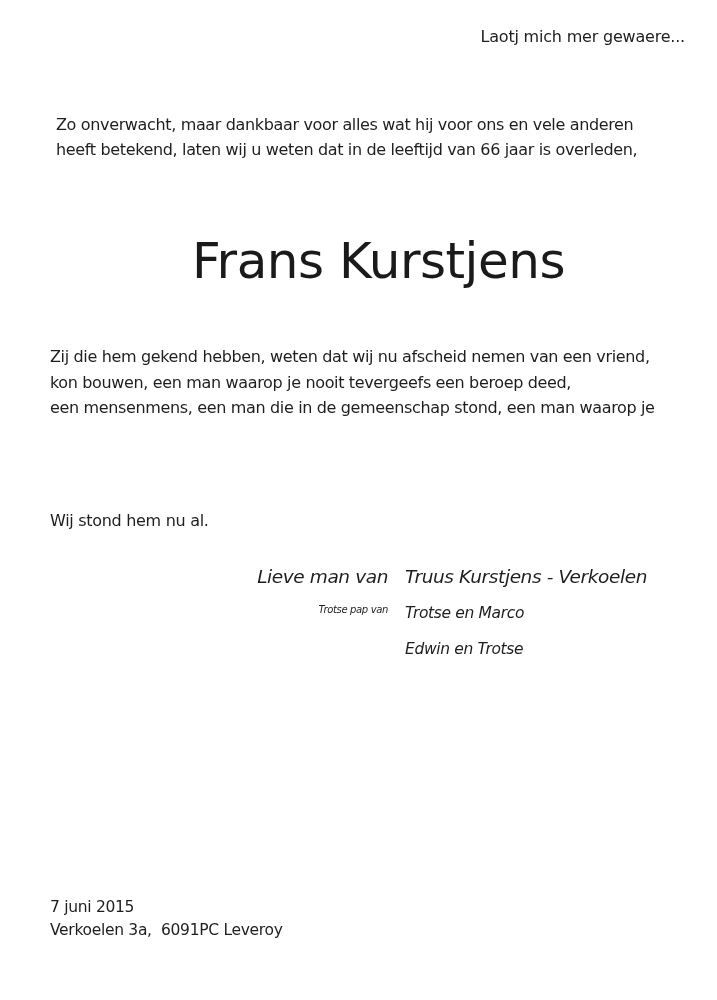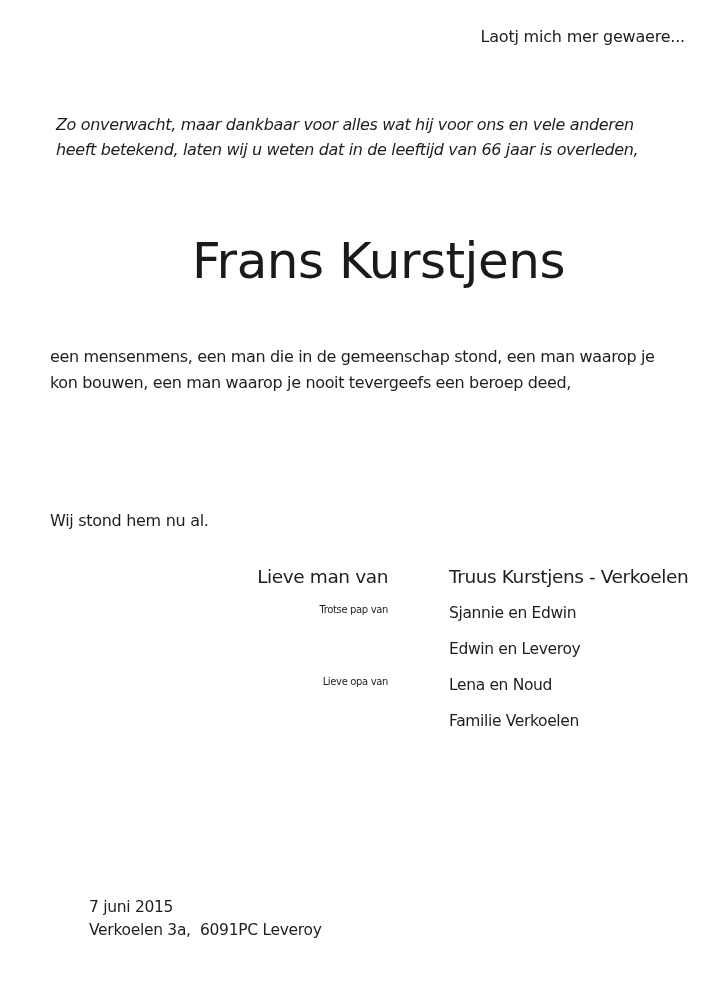--- a/index.html
+++ b/index.html
@@ -22,21 +22,21 @@
       font-size: 16px;
       letter-spacing: -0.2px;
     }
     .intro {
       left: 56px;
       top: 112px;
       font-size: 16px;
       line-height: 25px;
       letter-spacing: -0.35px;
     }
-    .intro div { white-space: nowrap; font-style: italic; }
+    .intro div { white-space: nowrap; }
     .name {
       left: 0;
       width: 717px;
       top: 232px;
       text-align: center;
       font-size: 50px;
       letter-spacing: -0.5px;
       color: #1a1a1a;
       padding-left: 20px;
     }
@@ -51,95 +51,88 @@
     .closing {
       left: 50px;
       top: 511px;
       font-size: 16px;
       letter-spacing: -0.3px;
     }
     .relations {
       left: 0;
       top: 564px;
       width: 717px;
+      font-style: italic;
     }
     .rel-row {
       position: relative;
       height: 36px;
     }
     .rel-label {
       position: absolute;
       right: 329px;
       white-space: nowrap;
       font-size: 10px;
       letter-spacing: -0.35px;
       top: 4px;
     }
     .rel-value {
       position: absolute;
       left: 405px;
       white-space: nowrap;
       font-size: 15.5px;
       letter-spacing: -0.35px;
       top: 4px;
-      margin-left: 44px;
     }
     .rel-row.primary .rel-label,
     .rel-row.primary .rel-value {
       font-size: 18.5px;
       top: 2px;
       letter-spacing: -0.4px;
     }
     .footer {
       left: 50px;
       top: 896px;
       font-size: 15.5px;
       line-height: 23px;
       letter-spacing: -0.3px;
     }
-    .footer div { white-space: pre; margin-left: 39px; }
+    .footer div { white-space: pre; }
   </style>
 </head>
 <body>
 
 <div class="abs motto">Laotj mich mer gewaere...</div>
 
 <div class="abs intro">
   <div>Zo onverwacht, maar dankbaar voor alles wat hij voor ons en vele anderen</div>
   <div>heeft betekend, laten wij u weten dat in de leeftijd van 66 jaar is overleden,</div>
 </div>
 
 <div class="abs name">Frans Kurstjens</div>
 
 <div class="abs body-text">
+  <div>Zij die hem gekend hebben, weten dat wij nu afscheid nemen van een vriend,</div>
+  <div>kon bouwen, een man waarop je nooit tevergeefs een beroep deed,</div>
   <div>een mensenmens, een man die in de gemeenschap stond, een man waarop je</div>
-  <div>kon bouwen, een man waarop je nooit tevergeefs een beroep deed,</div>
 </div>
 
 <div class="abs closing">Wij stond hem nu al.</div>
 
 <div class="abs relations">
   <div class="rel-row primary">
     <span class="rel-label">Lieve man van</span>
     <span class="rel-value">Truus Kurstjens - Verkoelen</span>
   </div>
   <div class="rel-row">
     <span class="rel-label">Trotse pap van</span>
-    <span class="rel-value">Sjannie en Edwin</span>
+    <span class="rel-value">Trotse en Marco</span>
   </div>
   <div class="rel-row">
     <span class="rel-label"></span>
-    <span class="rel-value">Edwin en Leveroy</span>
-  </div>
-  <div class="rel-row">
-    <span class="rel-label">Lieve opa van</span>
-    <span class="rel-value">Lena en Noud</span>
-  </div>
-  <div class="rel-row">
-    <span class="rel-label"></span>
-    <span class="rel-value">Familie Verkoelen</span>
+    <span class="rel-value">Edwin en Trotse</span>
   </div>
 </div>
 
 <div class="abs footer">
   <div>7 juni 2015</div>
   <div>Verkoelen 3a,  6091PC Leveroy</div>
 </div>
 
 </body></html>

